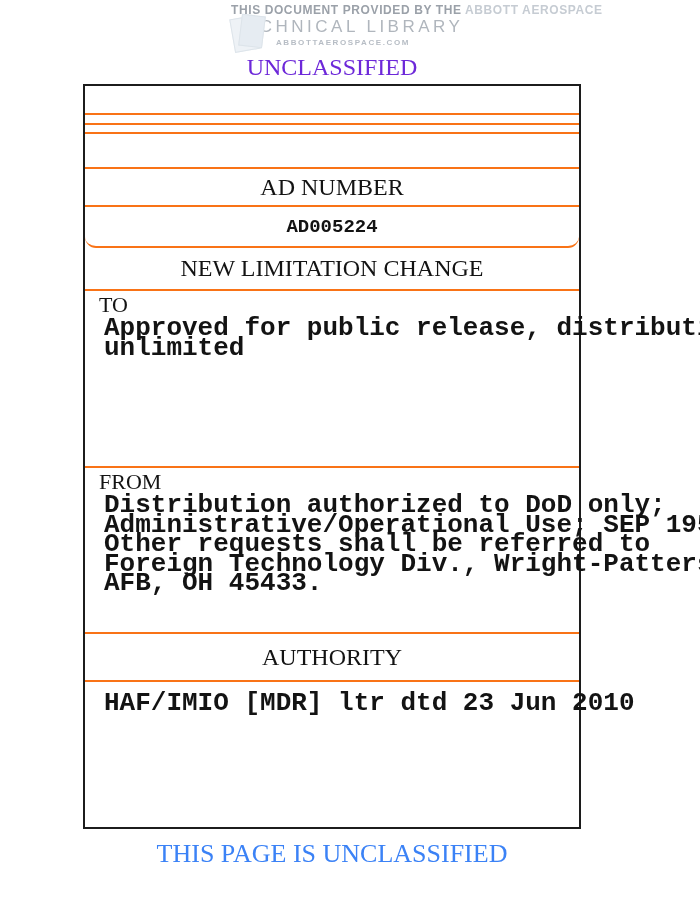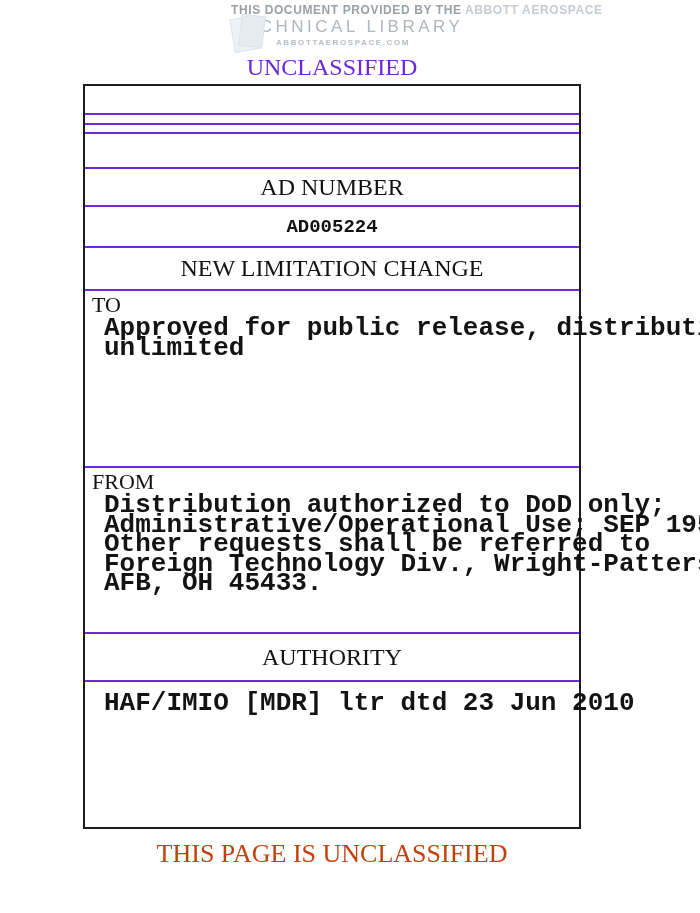--- a/index.html
+++ b/index.html
@@ -33,52 +33,52 @@
     text-align:center; color:#b7bdc5; font-weight:bold; padding-right:4px; margin-top:1px;
   }
 
   
   .classification-header {
     position:absolute; top:54px; left:83px; width:498px;
     text-align:center; font-size:24px; color:#6d28d9;
   }
   .classification-footer {
     position:absolute; top:839px; left:83px; width:498px;
-    text-align:center; font-size:26px; color:#c2410c;
+    text-align:center; font-size:26px; color:#3b82f6;
   }
 
   
   .ad-table {
     position:absolute; top:84px; left:83px; width:498px; height:745px;
     border:2px solid #1c1c1c; box-sizing:border-box;
     display:flex; flex-direction:column; background:#ffffff;
   }
-  .row { box-sizing:border-box; border-bottom:2px solid #6d28d9; flex-shrink:0; }
+  .row { box-sizing:border-box; border-bottom:2px solid #f97316; flex-shrink:0; }
   .row:last-child { border-bottom:none; }
   .r-empty-1 { height:29px; }
   .r-empty-2 { height:10px; }
   .r-empty-3 { height:9px; }
   .r-empty-4 { height:35px; }
   .header-row {
     display:flex; align-items:center; justify-content:center;
     font-size:24px; color:#131313;
   }
   .r-adnum   { height:38px; }
-  .r-adval   { height:41px; }
+  .r-adval   { height:41px;border-radius:11px; }
   .r-newlim  { height:43px; }
   .r-authhdr { height:48px; }
   .value-row {
     display:flex; align-items:center; justify-content:center;
     font-family:"Liberation Mono", monospace; font-weight:bold; font-size:19px;
     color:#131313;
   }
   .section { padding:0; }
   .r-to   { height:177px; }
   .r-from { height:166px; }
-  .section-label { font-size:22px; line-height:25px; padding:1px 0 0 7px; color:#131313; }
+  .section-label { font-size:22px; line-height:25px; padding:1px 0 0 14px; color:#131313; }
   pre.mono {
     margin:0; padding:2px 4px 0 19px;
     font-family:"Liberation Mono", monospace; font-weight:bold;
     font-size:26px; line-height:19.5px; color:#131313;
     white-space:pre;
   }
   .authority-body { flex:1 1 auto; }
   .authority-body pre.mono { padding-top:12px; }
 </style>
 </head>

